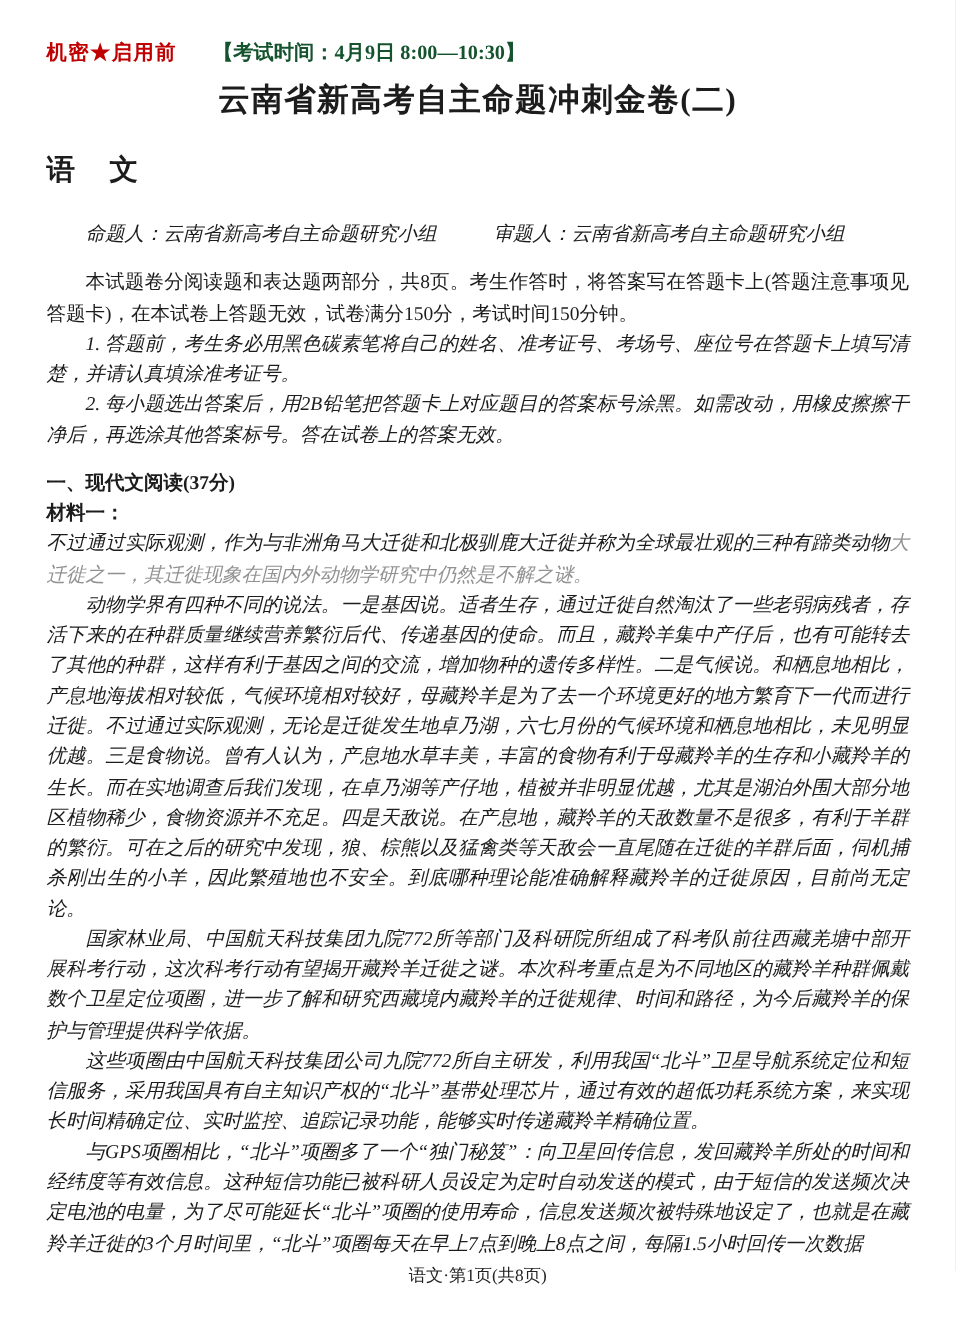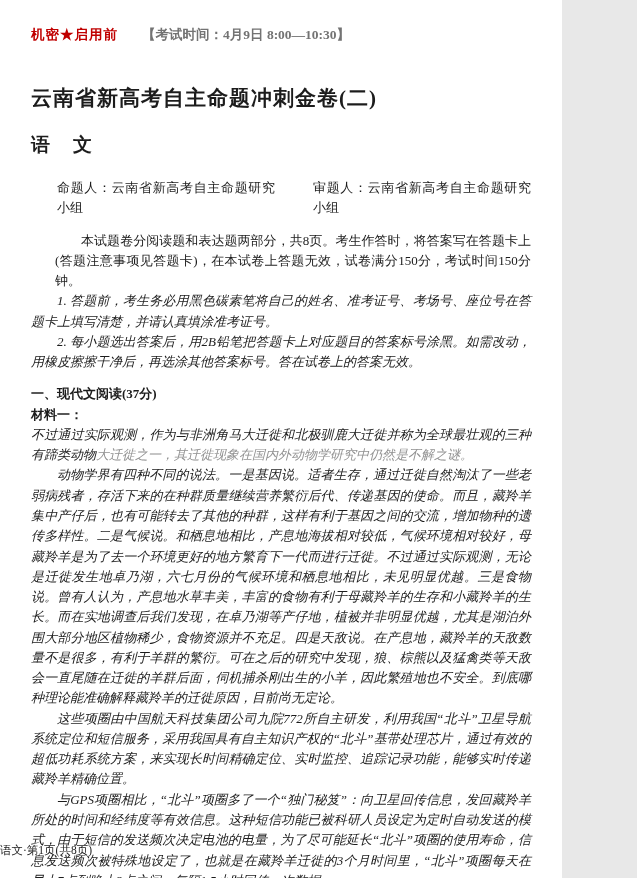--- a/index.html
+++ b/index.html
@@ -3,56 +3,57 @@
 <meta charset="utf-8">
 <style>
   html, body { margin: 0; padding: 0; background: #e8e8e8; }
   body {
     width: 637px; height: 878px; overflow: hidden;
     font-family: "Liberation Serif", "DejaVu Serif", serif;
     color: #1c1c1c;
   }
   .page {
     box-sizing: border-box;
-    width: 562px; height: 878px;
+    width: 637px; height: 878px;
     background: #ffffff;
     padding: 26px 31px 16px 31px;
     position: relative;
   }
   .topline {
     display: flex; align-items: baseline;
     font-size: 13.5px; font-weight: bold;
   }
   .secret { color: #c00000; margin-right: 24px; letter-spacing: 1px; }
-  .examtime { color: #737373; text-align: center; }
+  .examtime { color: #14532d; text-align: center; }
   .paper-title {
-    text-align: left; font-size: 21px; font-weight: bold;
-    margin: 40px 0 0 0; letter-spacing: 1px;
+    text-align: center; font-size: 21px; font-weight: bold;
+    margin: 8px 0 0 0; letter-spacing: 1px;
   }
   .subject-title {
     text-align: left; font-size: 19px; font-weight: bold;
     margin: 20px 0 0 0; letter-spacing: 2px;
   }
   .meta-row {
     margin-top: 20px; padding-left: 26px;
     display: flex; gap: 38px;
     font-size: 12.5px;
+    font-style: italic;
   }
   .bodytext { font-size: 13px; line-height: 1.56; text-align: justify; }
   p { margin: 0; }
   .indent { text-indent: 2em; }
   .kai { font-style: italic; }
   .bold { font-weight: bold; }
-  .intro { margin-top: 12px; margin-left: 24px; }
+  .intro { margin-top: 12px; }
   .notice-heading { margin-top: 10px; font-size: 13.5px; }
   .section-block { margin-top: 12px; }
   .faded { color: #929292; }
   .footer {
     position: absolute; left: 0; right: 0; bottom: 20px;
-    font-size: 11.5px; color: #222;
+    text-align: center; font-size: 11.5px; color: #222;
   }
 </style>
 </head>
 <body>
 
 <div class="page">
 
   <div class="topline">
     <span class="secret">机密★启用前</span>
     <span class="examtime">【考试时间：4月9日 8:00—10:30】</span>
@@ -71,19 +72,20 @@
   <p class="bodytext kai indent">1. 答题前，考生务必用黑色碳素笔将自己的姓名、准考证号、考场号、座位号在答题卡上填写清楚，并请认真填涂准考证号。</p>
   <p class="bodytext kai indent">2. 每小题选出答案后，用2B铅笔把答题卡上对应题目的答案标号涂黑。如需改动，用橡皮擦擦干净后，再选涂其他答案标号。答在试卷上的答案无效。</p>
 
   <div class="section-block">
     <div class="bodytext bold">一、现代文阅读(37分)</div>
     <div class="bodytext bold">材料一：</div>
 
     <p class="bodytext kai"><span>不过通过实际观测，作为与非洲角马大迁徙和北极驯鹿大迁徙并称为全球最壮观的三种有蹄类动物</span><span class="faded">大迁徙之一，其迁徙现象在国内外动物学研究中仍然是不解之谜。</span></p>
 
     <p class="bodytext kai indent">动物学界有四种不同的说法。一是基因说。适者生存，通过迁徙自然淘汰了一些老弱病残者，存活下来的在种群质量继续营养繁衍后代、传递基因的使命。而且，藏羚羊集中产仔后，也有可能转去了其他的种群，这样有利于基因之间的交流，增加物种的遗传多样性。二是气候说。和栖息地相比，产息地海拔相对较低，气候环境相对较好，母藏羚羊是为了去一个环境更好的地方繁育下一代而进行迁徙。不过通过实际观测，无论是迁徙发生地卓乃湖，六七月份的气候环境和栖息地相比，未见明显优越。三是食物说。曾有人认为，产息地水草丰美，丰富的食物有利于母藏羚羊的生存和小藏羚羊的生长。而在实地调查后我们发现，在卓乃湖等产仔地，植被并非明显优越，尤其是湖泊外围大部分地区植物稀少，食物资源并不充足。四是天敌说。在产息地，藏羚羊的天敌数量不是很多，有利于羊群的繁衍。可在之后的研究中发现，狼、棕熊以及猛禽类等天敌会一直尾随在迁徙的羊群后面，伺机捕杀刚出生的小羊，因此繁殖地也不安全。到底哪种理论能准确解释藏羚羊的迁徙原因，目前尚无定论。</p>
+    <p class="bodytext kai indent">国家林业局、中国航天科技集团九院772所等部门及科研院所组成了科考队前往西藏羌塘中部开展科考行动，这次科考行动有望揭开藏羚羊迁徙之谜。本次科考重点是为不同地区的藏羚羊种群佩戴数个卫星定位项圈，进一步了解和研究西藏境内藏羚羊的迁徙规律、时间和路径，为今后藏羚羊的保护与管理提供科学依据。</p>
     <p class="bodytext kai indent">这些项圈由中国航天科技集团公司九院772所自主研发，利用我国“北斗”卫星导航系统定位和短信服务，采用我国具有自主知识产权的“北斗”基带处理芯片，通过有效的超低功耗系统方案，来实现长时间精确定位、实时监控、追踪记录功能，能够实时传递藏羚羊精确位置。</p>
     <p class="bodytext kai indent">与GPS项圈相比，“北斗”项圈多了一个“独门秘笈”：向卫星回传信息，发回藏羚羊所处的时间和经纬度等有效信息。这种短信功能已被科研人员设定为定时自动发送的模式，由于短信的发送频次决定电池的电量，为了尽可能延长“北斗”项圈的使用寿命，信息发送频次被特殊地设定了，也就是在藏羚羊迁徙的3个月时间里，“北斗”项圈每天在早上7点到晚上8点之间，每隔1.5小时回传一次数据</p>
   </div>
 
   <div class="footer">语文·第1页(共8页)</div>
 
 </div>
 
 </body></html>

